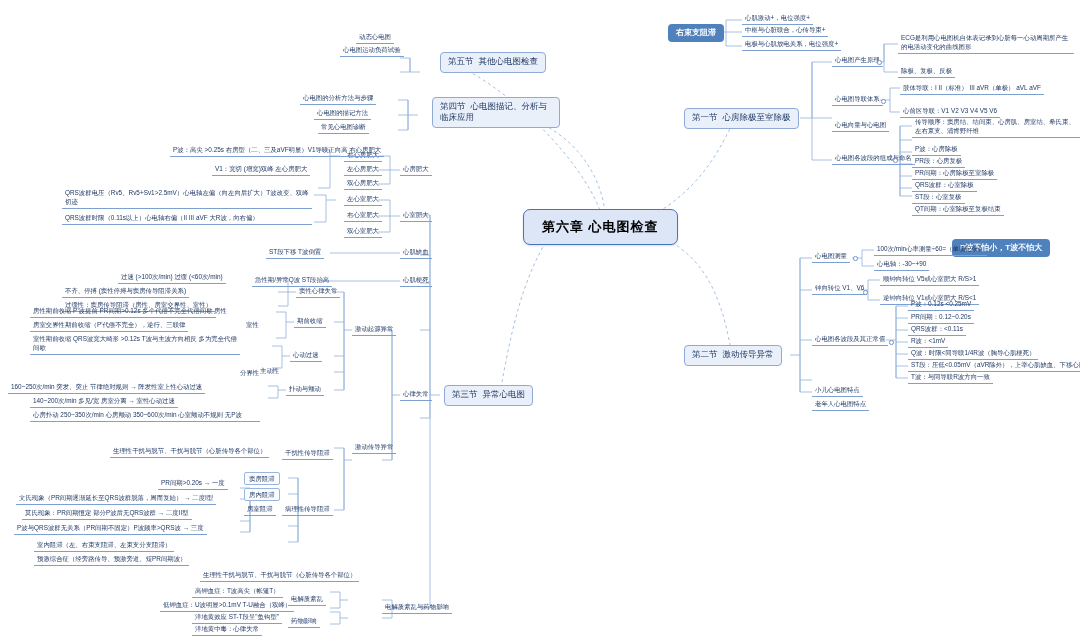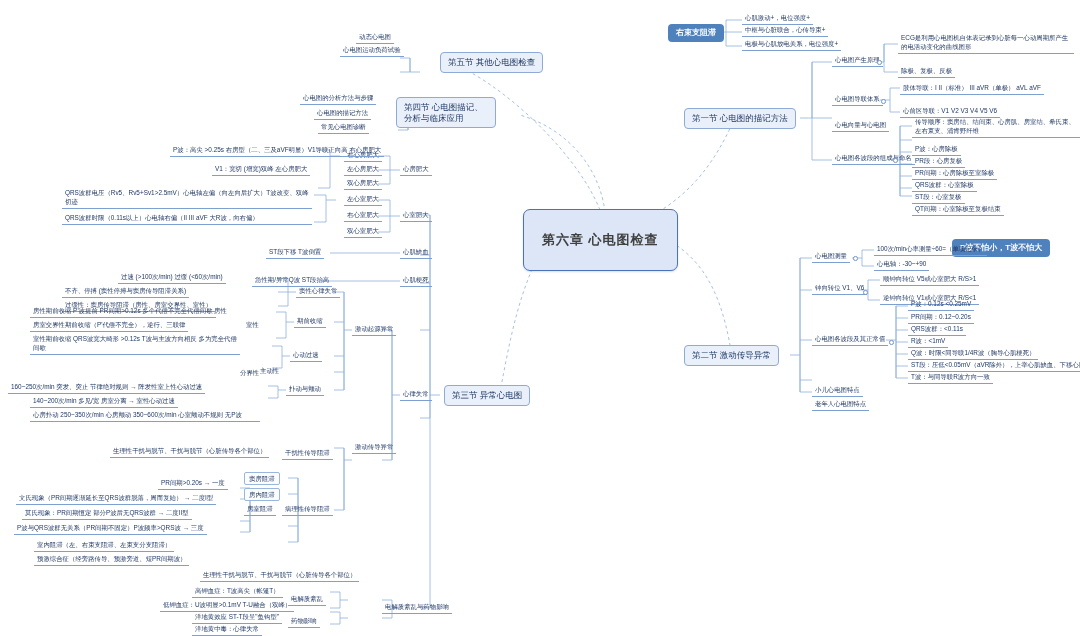--- a/index.html
+++ b/index.html
@@ -19,38 +19,39 @@
     color:#1f3864;
     white-space:nowrap;
     line-height:1.25;
   }
 
   
   .root{
     background:#dce6f6;
     border:1.6px solid #4a72b8;
     border-radius:7px;
-    color:#404040;
+    color:#000000;
     font-size:13px;
     font-weight:bold;
     letter-spacing:1px;
-    padding:22px 18px;
+    padding:9px 18px;
     text-align:center;
     box-shadow:0 1px 2px rgba(40,70,130,.18);
   }
 
   
   .sec{
     background:#eaf0fa;
     border:1px solid #8faad6;
     border-radius:4px;
     font-size:8.5px;
     padding:4px 7px;
     text-align:center;
     white-space:normal;
+    font-family:Liberation Mono, monospace;
   }
 
   
   .chip{
     background:#4f81bd;
     border-radius:4px;
     color:#ffffff;
     font-size:8px;
     font-weight:bold;
     padding:4px 8px;
@@ -220,24 +221,24 @@
       <path d="M410 58 L 410 72"></path>
       <path d="M418 115 L 408 115 L 408 100 L 398 100"></path>
       <path d="M408 115 L 408 130 L 398 130"></path>
       <path d="M408 100 L 408 130"></path>
       <path d="M408 115 L 398 115"></path>
     </g>
   </svg>
 
   <div class="node root" style="left:523px;top:209px;">第六章 心电图检查</div>
 
-  <div class="node sec" style="left:684px;top:108px;">第一节 心电图的描记方法</div>
+  <div class="node sec" style="left:684px;top:108px;">第一节 心房除极至室除极</div>
   <div class="node sec" style="left:684px;top:345px;">第二节 激动传导异常</div>
   <div class="node sec" style="left:444px;top:385px;">第三节 异常心电图</div>
-  <div class="node sec" style="left:396px;top:97px;width:100px;text-align:left;padding-left:7px;">第四节 心电图描记、分析与临床应用</div>
+  <div class="node sec" style="left:432px;top:97px;width:128px;text-align:left;padding-left:7px;">第四节 心电图描记、分析与临床应用</div>
   <div class="node sec" style="left:440px;top:52px;">第五节 其他心电图检查</div>
 
   <div class="node chip" style="left:668px;top:24px;">右束支阻滞</div>
   <div class="node chip" style="left:952px;top:239px;">P波不怕小，T波不怕大</div>
 
   <div class="node leaf" style="left:356px;top:32px;">动态心电图</div>
   <div class="node leaf" style="left:340px;top:45px;">心电图运动负荷试验</div>
 
   <div class="node leaf" style="left:300px;top:93px;">心电图的分析方法与步骤</div>
   <div class="node leaf" style="left:314px;top:108px;">心电图的描记方法</div>

